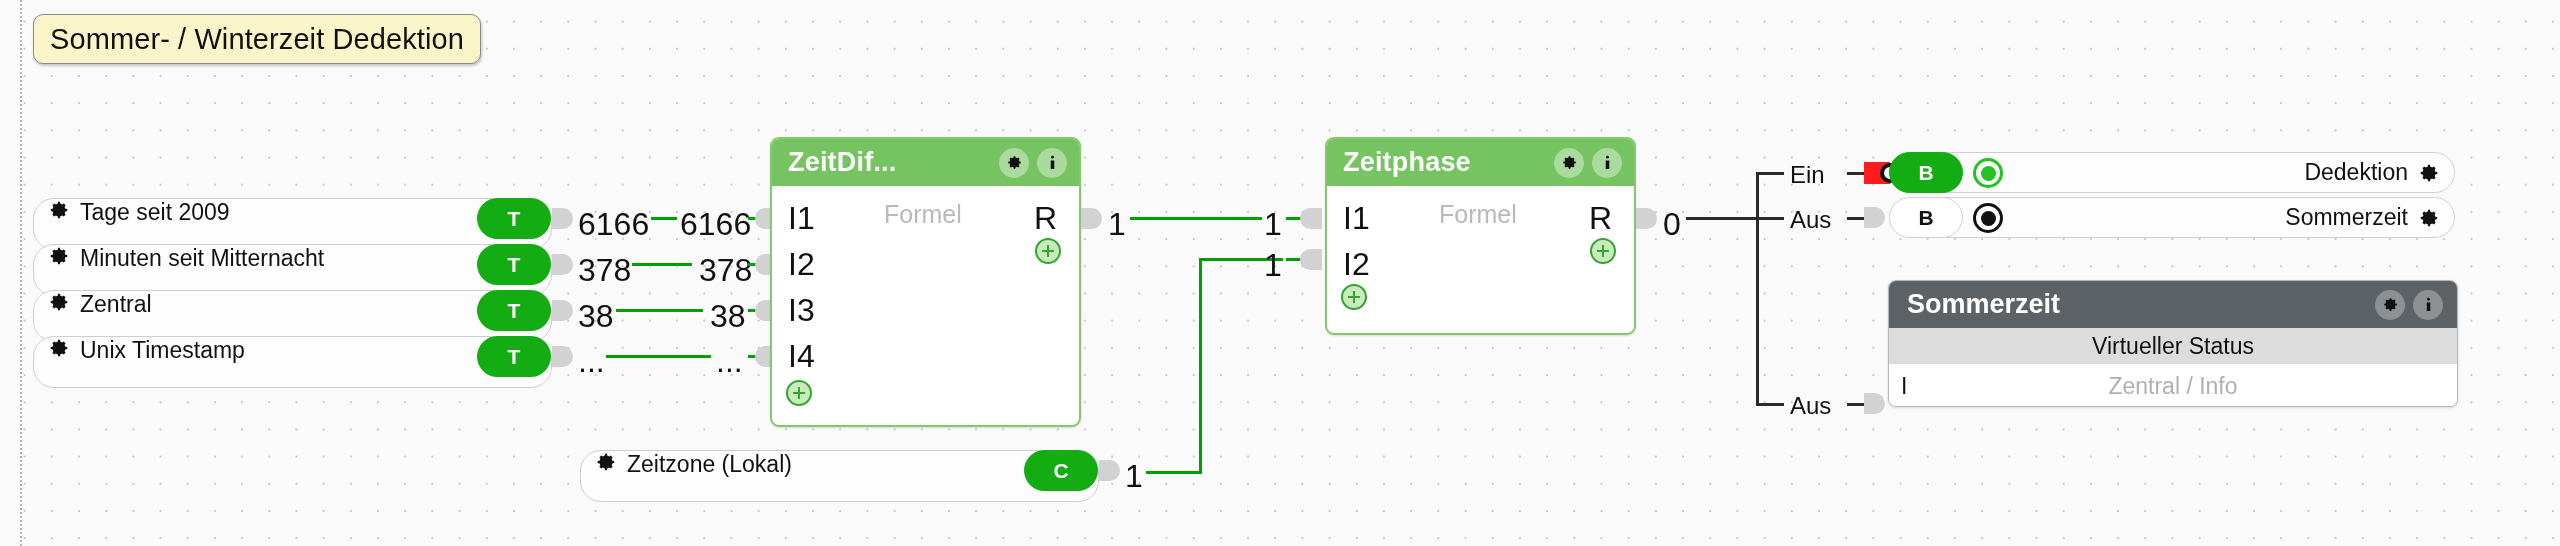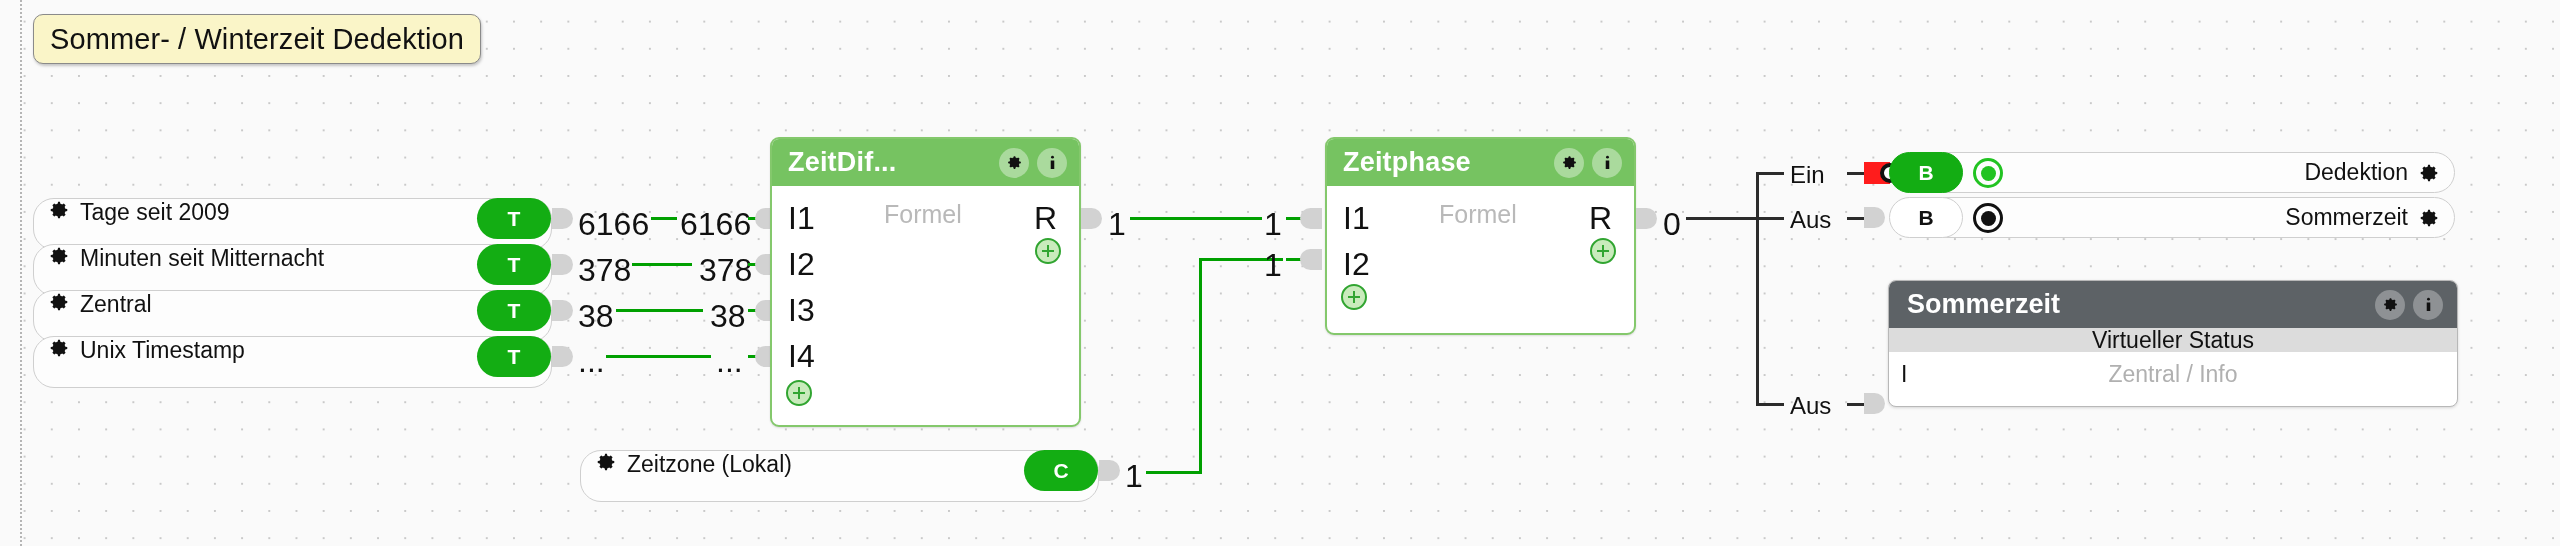--- a/index.html
+++ b/index.html
@@ -200,21 +200,21 @@
   .spanel .shead{
     height:47px;background:#5d6266;
     display:flex;align-items:center;padding:0 14px 0 18px;
     box-sizing:border-box;
   }
   .shead .stitle{
     color:#fff;font-weight:bold;font-size:27px;flex:1 1 auto;white-space:nowrap;
   }
   .shead .hicon{background:rgba(255,255,255,.30);}
   .ssub{
-    height:24px;background:#dcdcdc;
+    height:36px;background:#dcdcdc;
     display:flex;align-items:center;justify-content:center;
     font-size:23px;color:#111;
     box-sizing:border-box;
   }
   .sbody{
     position:relative;height:44px;background:#ffffff;
     display:flex;align-items:center;justify-content:center;
     font-size:23px;color:#b0b0b0;
   }
   .sbody .ipin{

